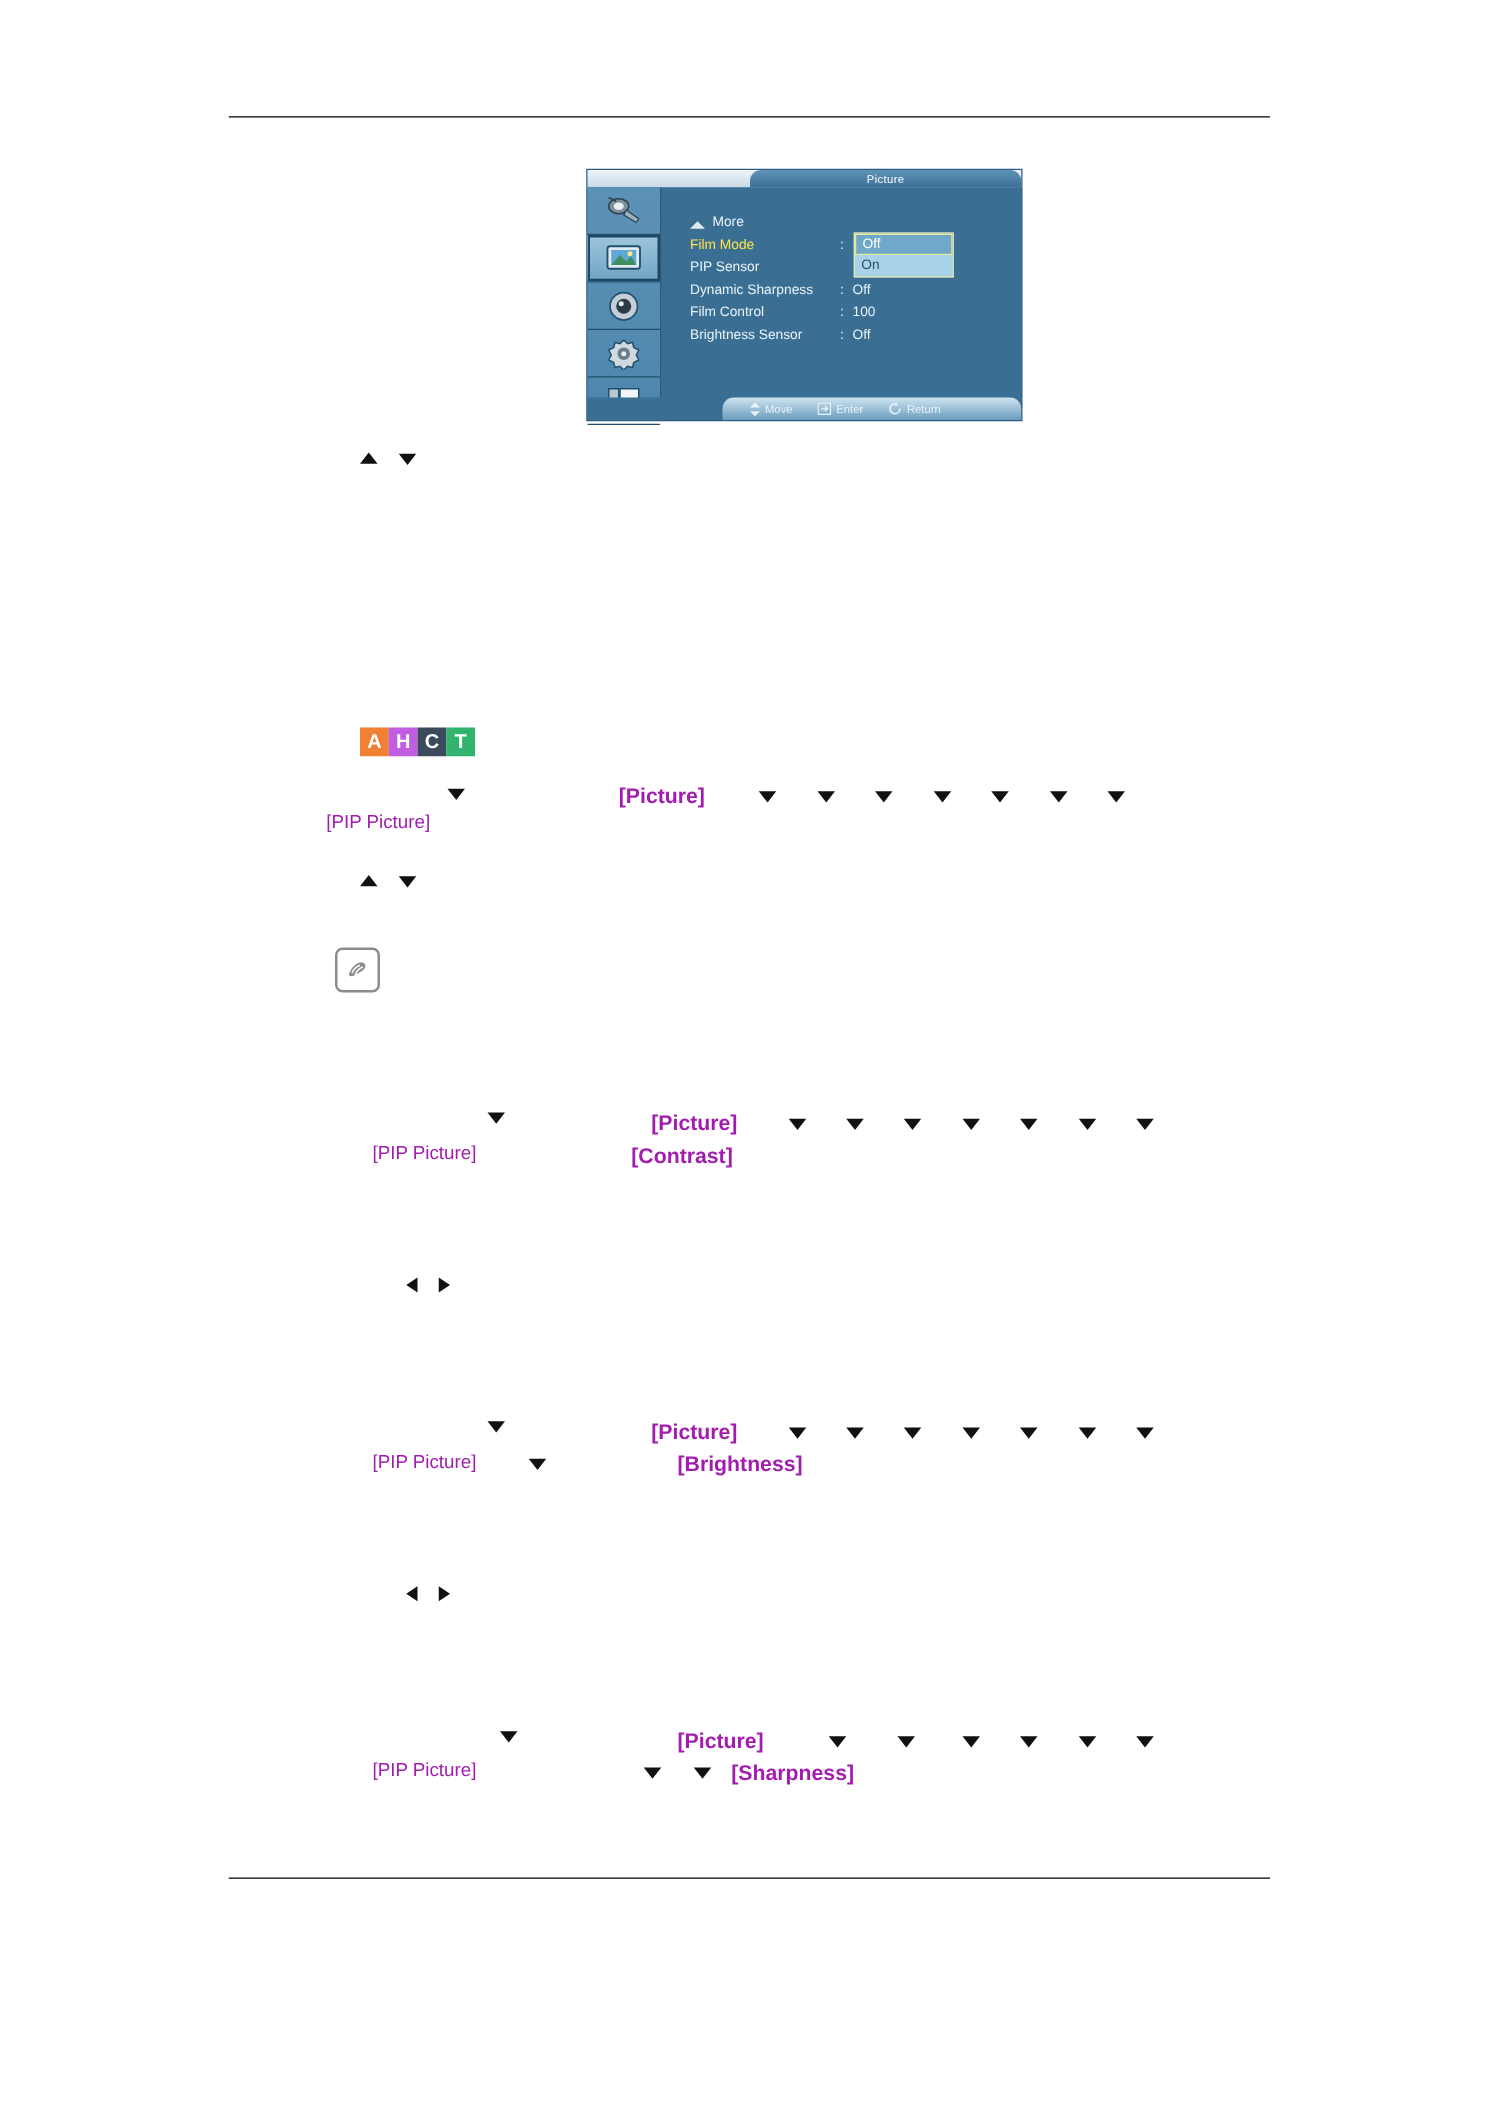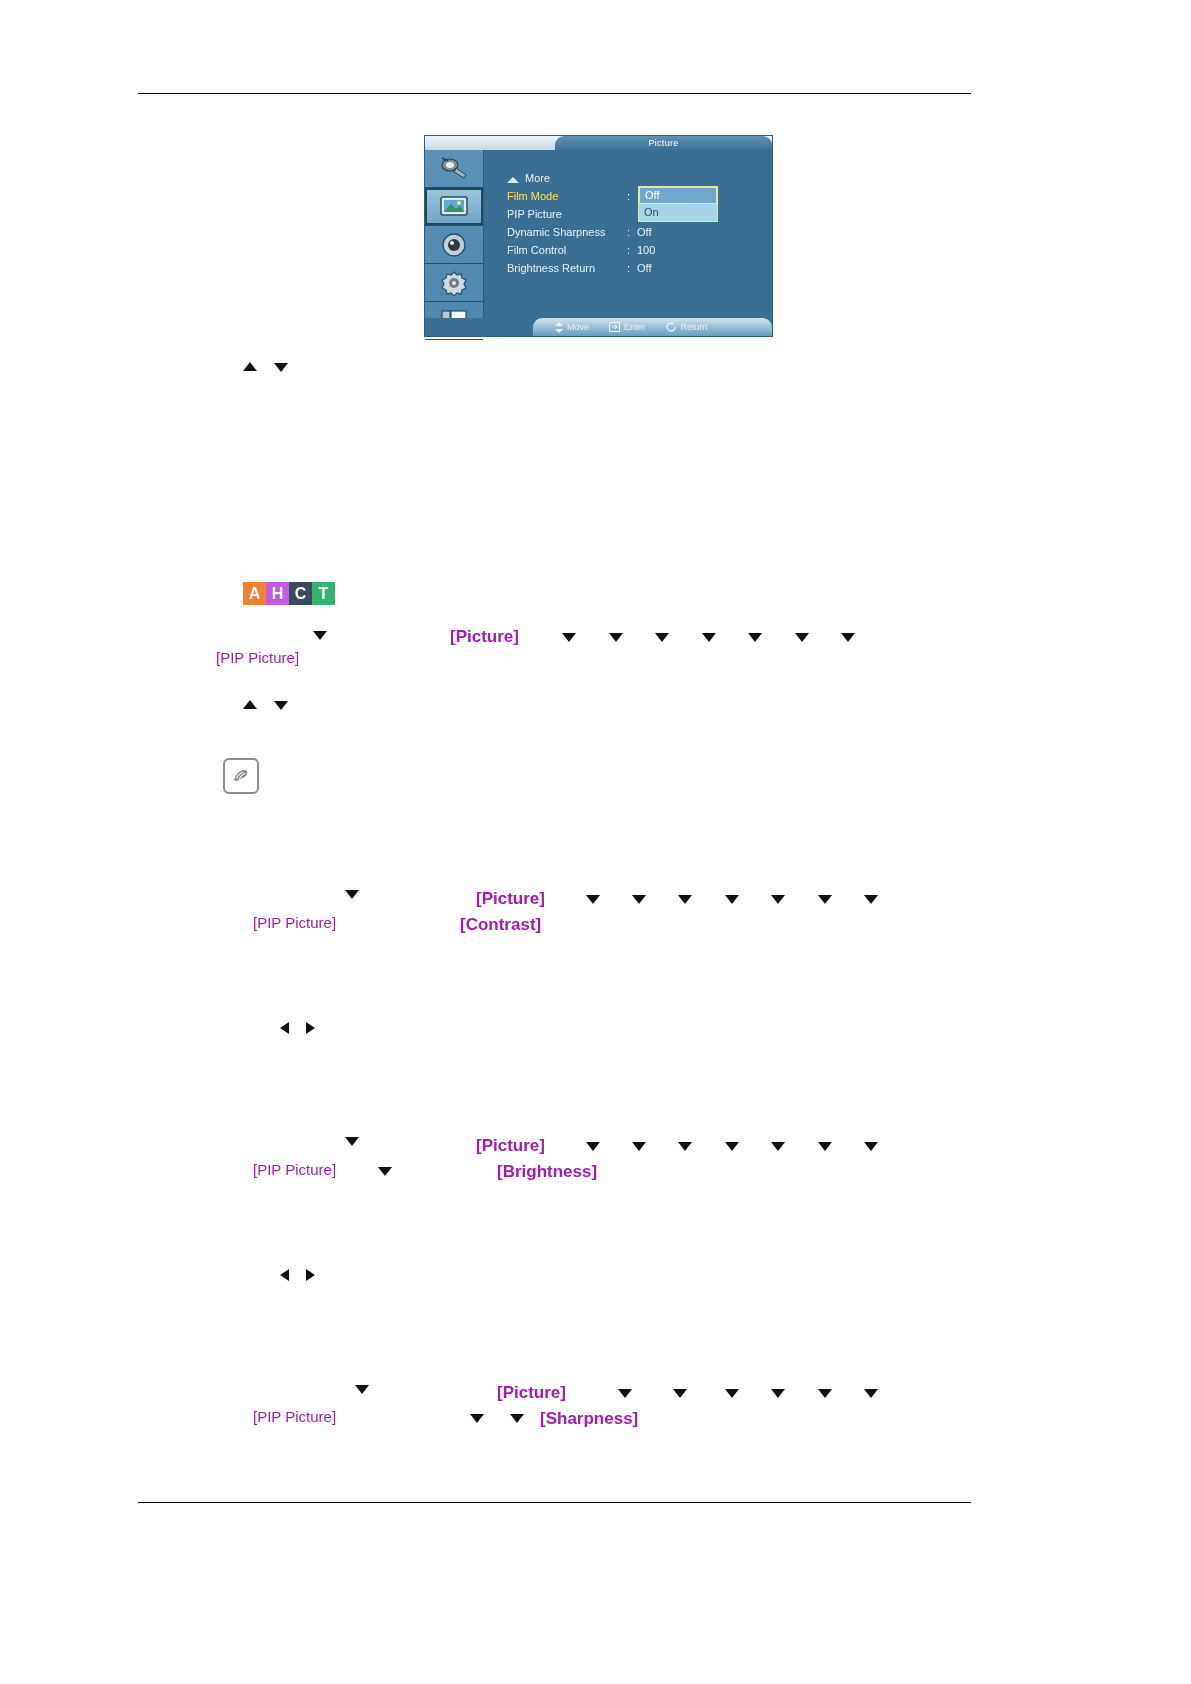--- a/index.html
+++ b/index.html
@@ -2,21 +2,21 @@
 <html><head>
 <meta charset="utf-8">
 <style>
   html,body{margin:0;padding:0;background:#ffffff;}
   body{
     width:1191px;height:1684px;position:relative;
     font-family:"Liberation Sans", sans-serif;
     color:#000;
     overflow:hidden;
   }
-  .page{position:absolute;inset:0;}
+  .page{position:absolute;inset:0;margin-left:45px;}
 
   
   .rule{position:absolute;left:138px;width:833px;height:1px;background:#000;}
   .rule.top{top:93px;}
   .rule.bot{top:1502px;}
 
   
   .osd{
     position:absolute;left:425px;top:136px;width:347px;height:200px;
     background:#3a6f93;
@@ -221,35 +221,35 @@
     <div class="menu">
       <div class="m-row more">
         <span class="caret-up"></span>
         <span class="lbl">More</span>
       </div>
       <div class="m-row sel">
         <span class="lbl">Film Mode</span>
         <span class="col">:</span>
       </div>
       <div class="m-row">
-        <span class="lbl">PIP Picture</span>
+        <span class="lbl">PIP Sensor</span>
         <span class="col"></span>
       </div>
       <div class="m-row">
         <span class="lbl">Dynamic Sharpness</span>
         <span class="col">:</span>
         <span class="val">Off</span>
       </div>
       <div class="m-row">
         <span class="lbl">Film Control</span>
         <span class="col">:</span>
         <span class="val">100</span>
       </div>
       <div class="m-row">
-        <span class="lbl">Brightness Return</span>
+        <span class="lbl">Brightness Sensor</span>
         <span class="col">:</span>
         <span class="val">Off</span>
       </div>
     </div>
 
     <div class="dd">
       <div class="opt o1">Off</div>
       <div class="opt o2">On</div>
     </div>
 

